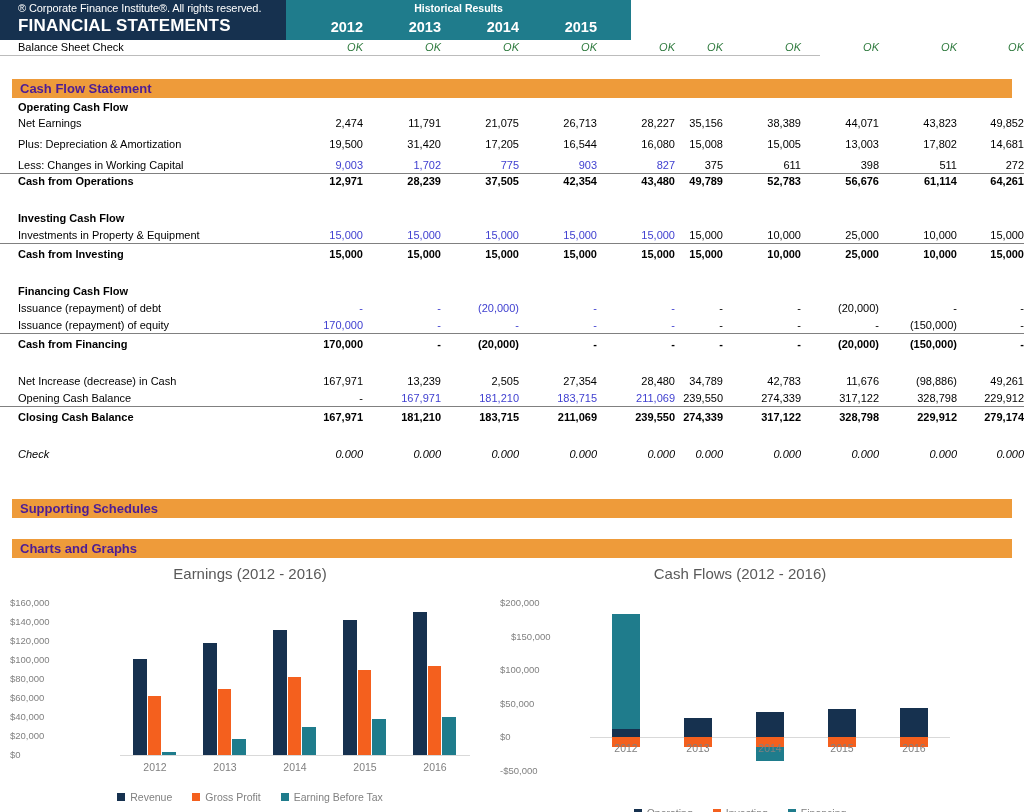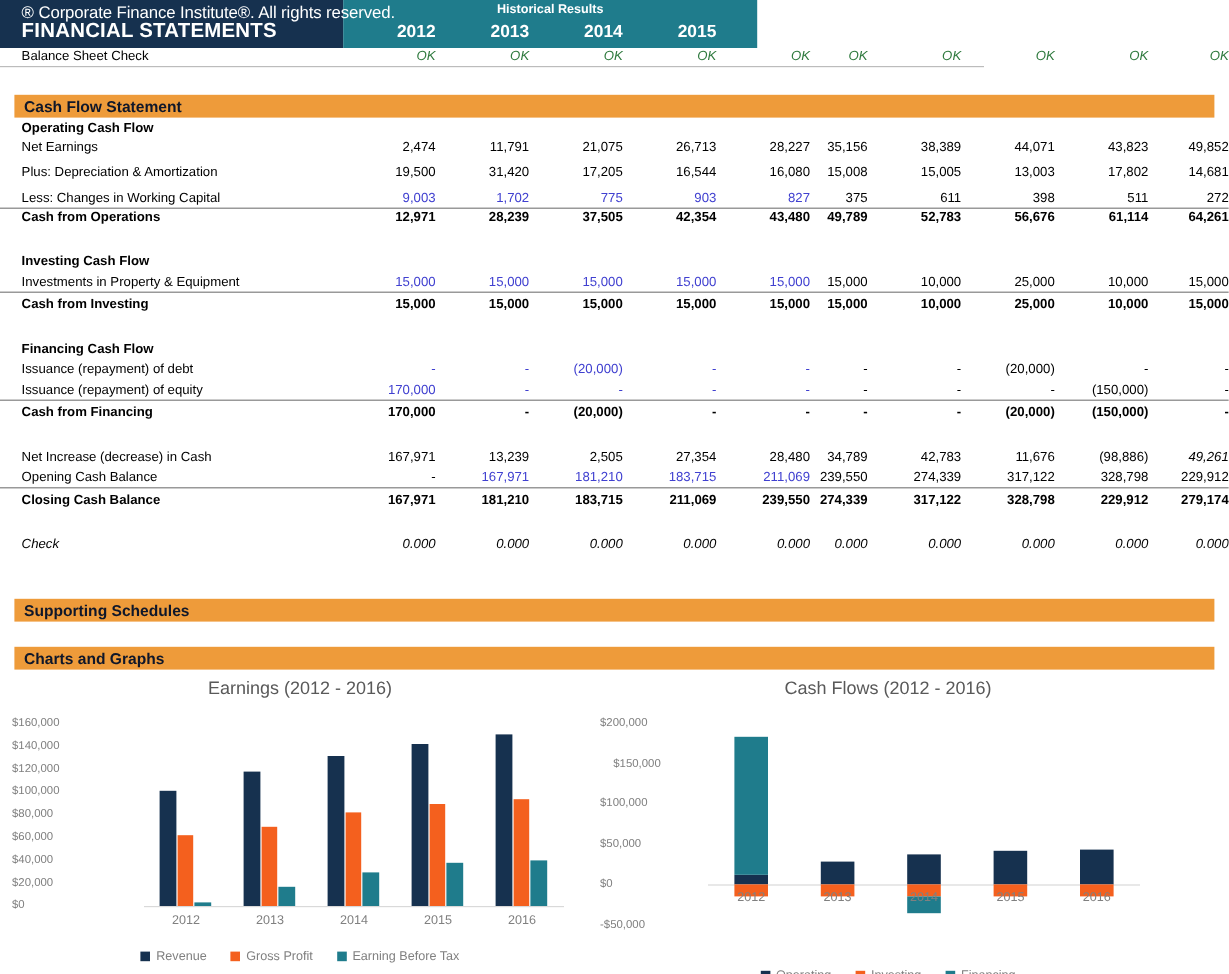--- a/index.html
+++ b/index.html
@@ -21,21 +21,21 @@
   .hdr-hist {
     position: absolute; left: 286px; top: 0; width: 345px; height: 40px;
     background: #1f7c8c;
   }
   .hdr-fcst {
     position: absolute; left: 631px; top: 0; width: 393px; height: 40px;
     background: #16314f;
   }
   .copyright {
     position: absolute; left: 18px; top: 2px;
-    color: #ffffff; font-size: 14px; letter-spacing: -.1px;
+    color: #ffffff; font-size: 11px; letter-spacing: -.1px;
     white-space: nowrap;
   }
   .fin-title {
     position: absolute; left: 18px; top: 16px;
     color: #ffffff; font-size: 17px; font-weight: bold;
     letter-spacing: .2px; white-space: nowrap;
   }
   .band-label {
     position: absolute; top: 2px; width: 100%;
     text-align: center; color: #ffffff;
@@ -59,21 +59,21 @@
   }
   .ok {
     position: absolute; top: 1px; width: 69px; text-align: right;
     font-size: 11px; font-style: italic; color: #2f7a3e;
   }
 
   
   .sect-bar {
     position: absolute; left: 12px; width: 1000px; height: 19px;
     background: #ee9b3a;
-    color: #0f172a; font-size: 13px; font-weight: bold;
+    color: #4c1d95; font-size: 13px; font-weight: bold;
     padding-left: 8px; line-height: 19px;
   }
 
   
   .row {
     position: absolute; left: 0; width: 1024px; height: 15.5px;
   }
   .row .lbl {
     position: absolute; top: 0; font-size: 11px; color: #000;
     white-space: nowrap; line-height: 15.5px;
@@ -293,21 +293,21 @@
         <div class="lbl indent1">Net Increase (decrease) in Cash</div>
         <div class="cell" style="left: 294px;">167,971</div>
         <div class="cell" style="left: 372px;">13,239</div>
         <div class="cell" style="left: 450px;">2,505</div>
         <div class="cell" style="left: 528px;">27,354</div>
         <div class="cell" style="left: 606px;">28,480</div>
         <div class="cell" style="left: 654px;">34,789</div>
         <div class="cell" style="left: 732px;">42,783</div>
         <div class="cell" style="left: 810px;">11,676</div>
         <div class="cell" style="left: 888px;">(98,886)</div>
-        <div class="cell" style="left: 955px; font-style: italic;">49,261</div>
+        <div class="cell" style="left: 955px;">49,261</div>
       </div>
       <div class="row ruled" style="top: 391px;">
         <div class="lbl indent1">Opening Cash Balance</div>
         <div class="cell" style="left: 294px;">-</div>
         <div class="cell blue" style="left: 372px;">167,971</div>
         <div class="cell blue" style="left: 450px;">181,210</div>
         <div class="cell blue" style="left: 528px;">183,715</div>
         <div class="cell blue" style="left: 606px;">211,069</div>
         <div class="cell" style="left: 654px;">239,550</div>
         <div class="cell" style="left: 732px;">274,339</div>

